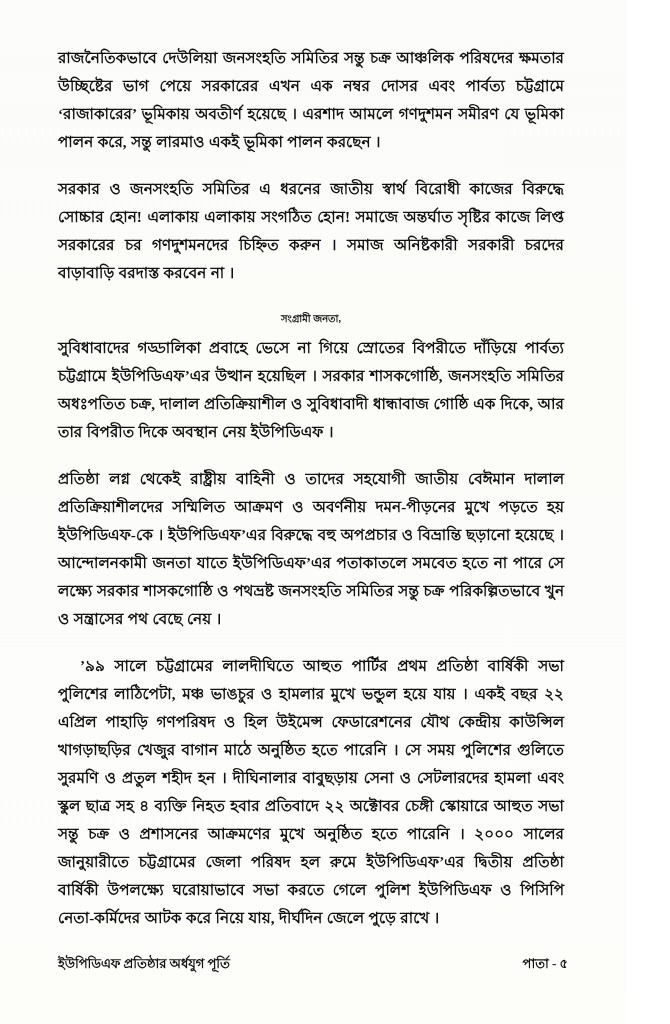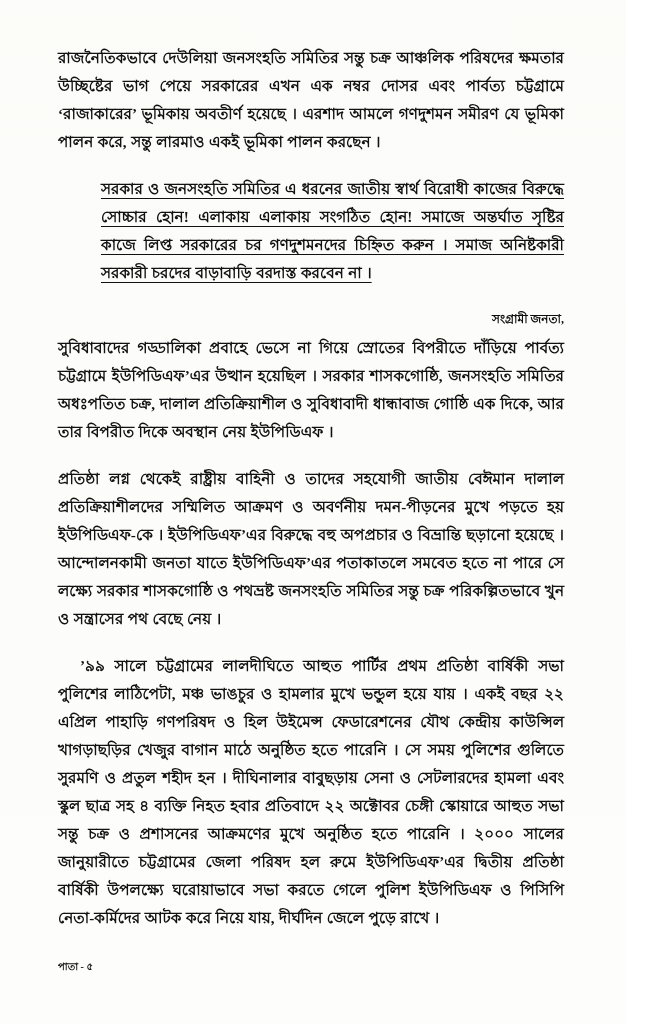--- a/index.html
+++ b/index.html
@@ -48,36 +48,34 @@
     text-justify: inter-word;
     letter-spacing: 0.05px;
     word-spacing: 0.6px;
     margin: 0 0 13px 0;
     font-weight: 600;
   }
 
   .para-gap-lg { margin-bottom: 19px; }
 
   .underlined {
-    text-decoration: underline;
     text-decoration-thickness: 1px;
     text-underline-offset: 3.5px;
     text-decoration-skip-ink: none;
-    margin-left: 43px;
   }
 
   .section-head {
     position: relative;
     z-index: 1;
-    font-size: 12px;
+    font-size: 10px;
     line-height: 26px;
     font-weight: 700;
     color: #0d0d0d;
     margin: 0 0 1px 0;
-    text-align: right;
+    text-align: center;
   }
 
   .head-follow { margin-top: 2px; }
 
   .indented { text-indent: 22px; }
 
   .footer {
     position: absolute;
     left: 58px;
     right: 58px;
@@ -87,21 +85,21 @@
     align-items: baseline;
     justify-content: space-between;
   }
   .footer-left {
     font-size: 13.2px;
     font-weight: 700;
     color: #121212;
     letter-spacing: -0.1px;
   }
   .footer-right {
-    font-size: 10px;
+    font-size: 13px;
     font-weight: 600;
     color: #121212;
   }
 </style>
 </head>
 <body>
 
 <div id="page">
 
   <p class="body-text para-gap-lg">রাজনৈতিকভাবে দেউলিয়া জনসংহতি সমিতির সন্তু চক্র আঞ্চলিক পরিষদের ক্ষমতার উচ্ছিষ্টের ভাগ পেয়ে সরকারের এখন এক নম্বর দোসর এবং পার্বত্য চট্টগ্রামে ‘রাজাকারের’ ভূমিকায় অবতীর্ণ হয়েছে । এরশাদ আমলে গণদুশমন সমীরণ যে ভূমিকা পালন করে,  সন্তু লারমাও একই ভূমিকা পালন করছেন ।</p>
@@ -111,16 +109,17 @@
 
   <h2 class="section-head">সংগ্রামী জনতা,</h2>
 
   <p class="body-text para-gap-lg head-follow">সুবিধাবাদের গড্ডালিকা প্রবাহে ভেসে না গিয়ে স্রোতের বিপরীতে দাঁড়িয়ে পার্বত্য চট্টগ্রামে ইউপিডিএফ’এর উত্থান হয়েছিল । সরকার শাসকগোষ্ঠি, জনসংহতি সমিতির অধঃপতিত চক্র, দালাল প্রতিক্রিয়াশীল ও সুবিধাবাদী ধান্ধাবাজ গোষ্ঠি এক দিকে, আর তার বিপরীত দিকে অবস্থান নেয় ইউপিডিএফ ।</p>
 
   <p class="body-text para-gap-lg">প্রতিষ্ঠা লগ্ন থেকেই রাষ্ট্রীয় বাহিনী ও তাদের সহযোগী জাতীয় বেঈমান দালাল প্রতিক্রিয়াশীলদের সম্মিলিত আক্রমণ ও অবর্ণনীয় দমন-পীড়নের মুখে পড়তে হয় ইউপিডিএফ-কে । ইউপিডিএফ’এর বিরুদ্ধে বহু অপপ্রচার ও বিভ্রান্তি ছড়ানো হয়েছে । আন্দোলনকামী জনতা যাতে ইউপিডিএফ’এর পতাকাতলে সমবেত হতে না পারে সে লক্ষ্যে সরকার শাসকগোষ্ঠি ও পথভ্রষ্ট জনসংহতি সমিতির সন্তু চক্র পরিকল্পিতভাবে খুন ও সন্ত্রাসের পথ বেছে নেয় ।</p>
 
   <p class="body-text indented">’৯৯ সালে চট্টগ্রামের লালদীঘিতে আহুত পার্টির প্রথম প্রতিষ্ঠা বার্ষিকী সভা পুলিশের লাঠিপেটা, মঞ্চ ভাঙচুর ও হামলার মুখে ভন্ডুল হয়ে যায় । একই বছর ২২ এপ্রিল পাহাড়ি গণপরিষদ ও হিল উইমেন্স ফেডারেশনের যৌথ কেন্দ্রীয় কাউন্সিল খাগড়াছড়ির খেজুর বাগান মাঠে অনুষ্ঠিত হতে পারেনি । সে সময় পুলিশের গুলিতে সুরমণি ও প্রতুল শহীদ হন । দীঘিনালার বাবুছড়ায় সেনা ও সেটলারদের হামলা এবং স্কুল ছাত্র সহ ৪ ব্যক্তি নিহত হবার প্রতিবাদে ২২ অক্টোবর চেঙ্গী স্কোয়ারে আহুত সভা সন্তু চক্র ও প্রশাসনের আক্রমণের মুখে অনুষ্ঠিত হতে পারেনি । ২০০০ সালের জানুয়ারীতে চট্টগ্রামের জেলা পরিষদ হল রুমে ইউপিডিএফ’এর দ্বিতীয় প্রতিষ্ঠা বার্ষিকী উপলক্ষ্যে ঘরোয়াভাবে সভা করতে গেলে পুলিশ ইউপিডিএফ ও পিসিপি নেতা-কর্মিদের আটক করে নিয়ে যায়, দীর্ঘদিন জেলে পুড়ে রাখে ।</p>
 
   <div class="footer">
+    <span class="footer-left">ইউপিডিএফ প্রতিষ্ঠার অর্ধযুগ পূর্তি</span>
     <span class="footer-right">পাতা - ৫</span>
   </div>
 
 </div>
 
 </body></html>

